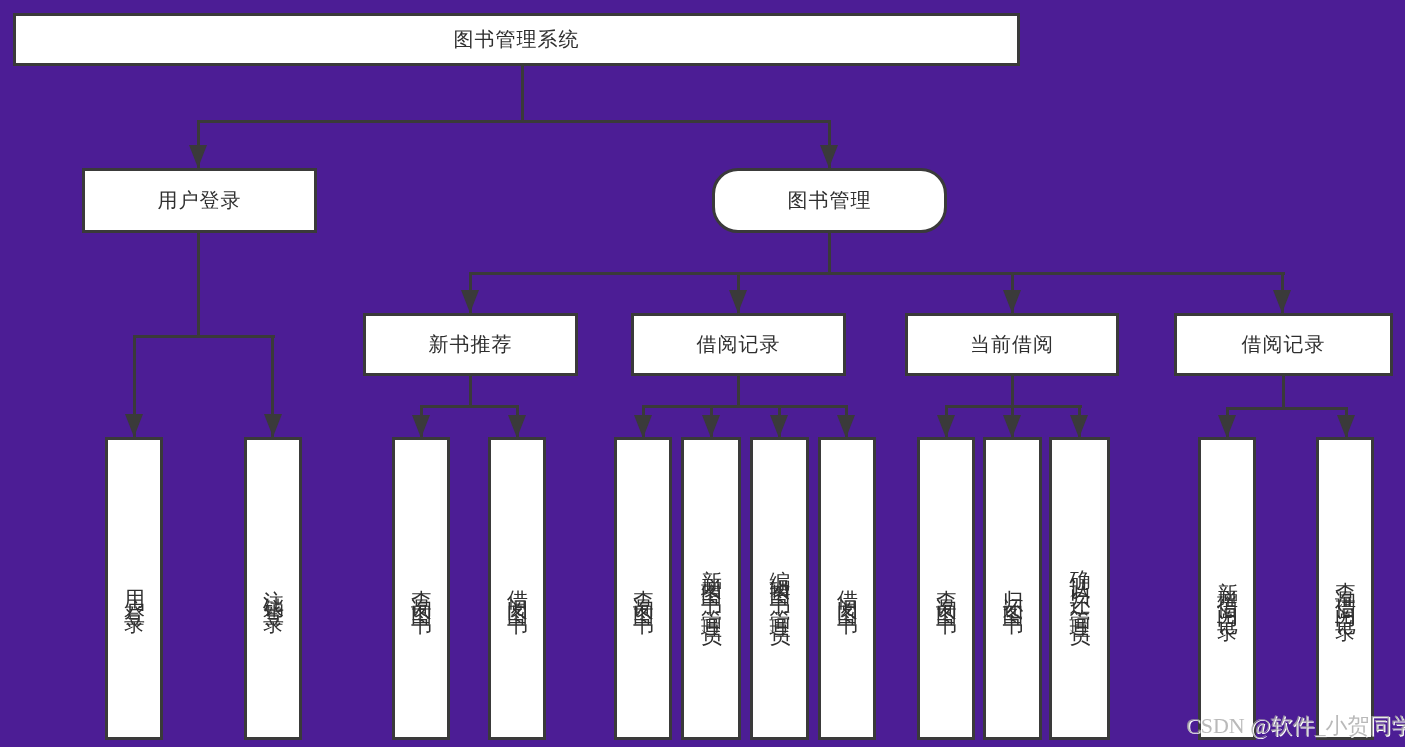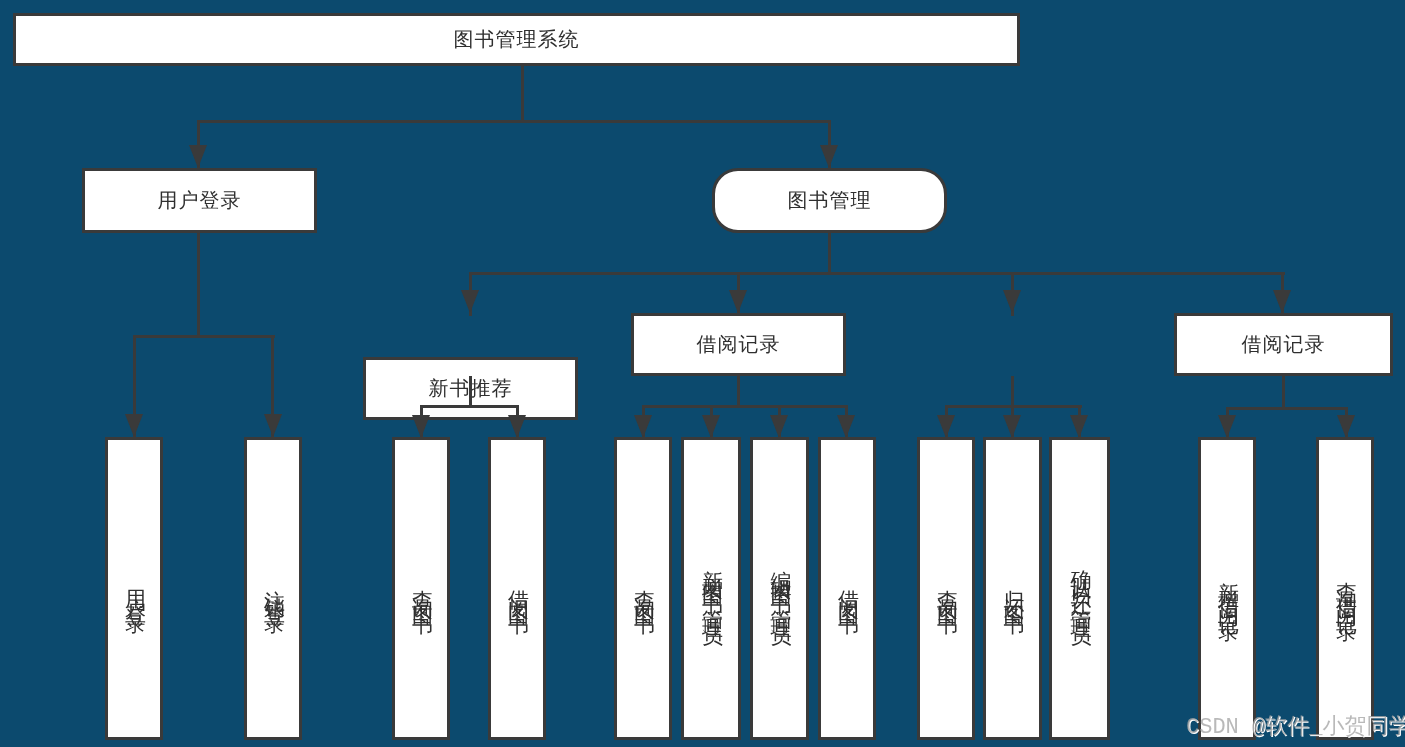--- a/index.html
+++ b/index.html
@@ -3,22 +3,22 @@
 <meta charset="utf-8">
 <style>
   :root{
     --line:#3a3a3a;
     --text:#2f2f2f;
   }
   html,body{margin:0;padding:0;background:#fff;}
   #stage{
     position:relative;
     width:1405px;height:747px;
-    background:#0c4a6e;
-    font-family:Liberation Mono, monospace;
+    background:#4c1d95;
+    font-family:Liberation Serif, serif;
     color:var(--text);
     overflow:hidden;
   }
   .box{
     position:absolute;
     box-sizing:border-box;
     border:3px solid var(--line);
     background:#fff;
     display:flex;
     align-items:center;
@@ -70,28 +70,31 @@
   </div>
 
   <div class="box" style="left:82px;top:168px;width:235px;height:65px;">
     <span>用户登录</span>
   </div>
 
   <div class="box" style="left:712px;top:168px;width:235px;height:65px;border-radius:26px;">
     <span>图书管理</span>
   </div>
 
-  <div class="box" style="left:363px;top:313px;width:215px;height:63px;margin-top:44px;">
+  <div class="box" style="left:363px;top:313px;width:215px;height:63px;">
     <span>新书推荐</span>
   </div>
 
   <div class="box" style="left:631px;top:313px;width:215px;height:63px;">
     <span>借阅记录</span>
   </div>
 
+  <div class="box" style="left:905px;top:313px;width:214px;height:63px;">
+    <span>当前借阅</span>
+  </div>
 
   <div class="box" style="left:1174px;top:313px;width:219px;height:63px;">
     <span>借阅记录</span>
   </div>
 
   <div class="leaf" style="left:105px;top:437px;width:58px;height:303px;">
     <span class="vtext">用户登录</span>
   </div>
 
   <div class="leaf" style="left:244px;top:437px;width:58px;height:303px;">

